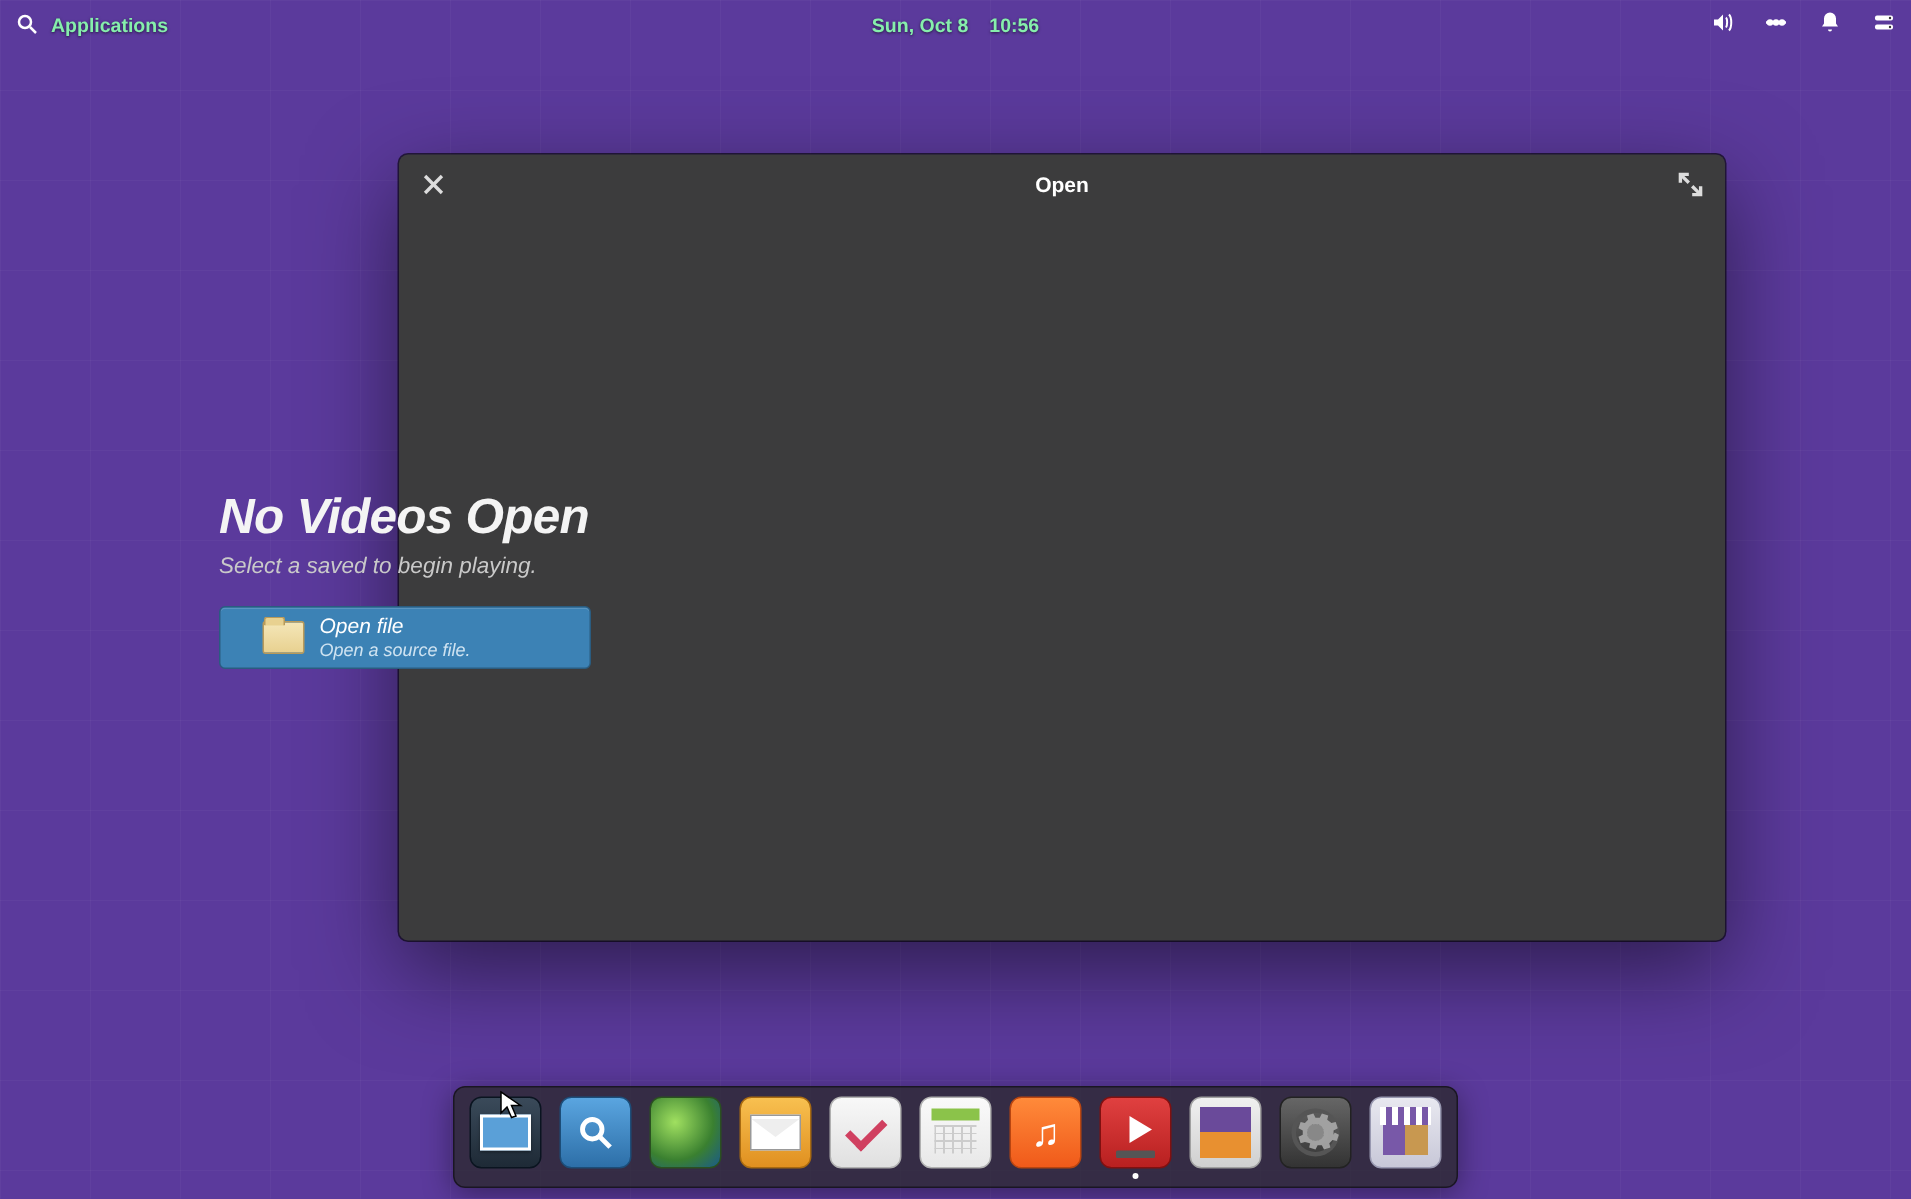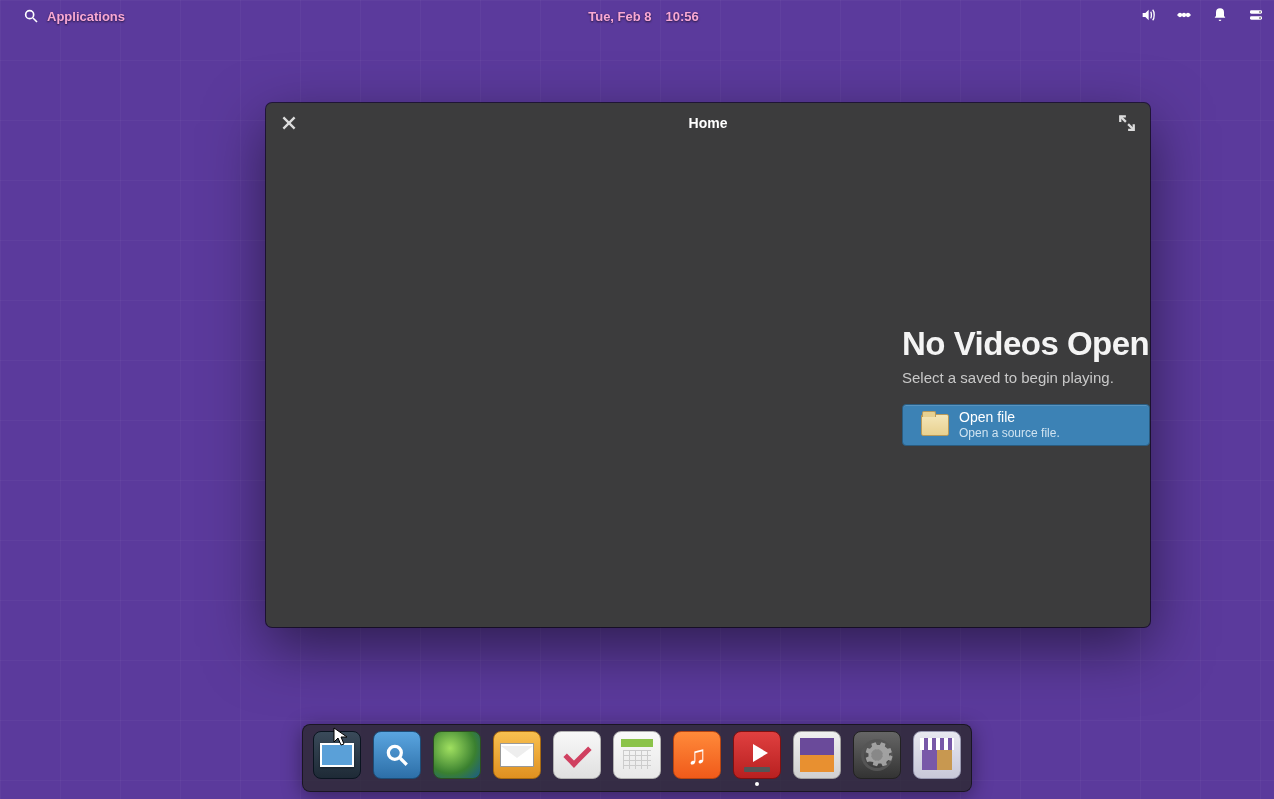--- a/index.html
+++ b/index.html
@@ -3,37 +3,37 @@
 <meta charset="utf-8">
 <style>
 * { margin:0; padding:0; box-sizing:border-box; font-family:-apple-system,BlinkMacSystemFont,"Segoe UI",sans-serif; }
 html,body { width:1274px; height:799px; overflow:hidden; }
 body { background:#5b3a9c; background-image:
   linear-gradient(rgba(255,255,255,0.03) 1px, transparent 1px),
   linear-gradient(90deg, rgba(255,255,255,0.03) 1px, transparent 1px);
   background-size:60px 60px; position:relative; }
 
 
-.topbar { position:absolute; top:0; left:13px; right:0; height:26px; display:flex; align-items:center; color:#f9a8d4; font-size:13px; font-weight:600; text-shadow:0 1px 2px rgba(0,0,0,0.6); padding:16px 10px; }
+.topbar { position:absolute; top:0; left:0; right:0; height:26px; display:flex; align-items:center; color:#86efac; font-size:13px; font-weight:600; text-shadow:0 1px 2px rgba(0,0,0,0.6); padding:16px 10px; }
 .topbar .left { display:flex; align-items:center; gap:8px; }
 .topbar .center { position:absolute; left:50%; transform:translateX(-50%); display:flex; gap:14px; }
 .topbar .right { margin-left:auto; display:flex; align-items:center; gap:20px; }
 .topbar svg { width:16px; height:16px; }
 
 
 .window { position:absolute; left:266px; top:103px; width:884px; height:524px; background:#3c3c3d; border-radius:6px; box-shadow:0 20px 60px rgba(0,0,0,0.5), 0 0 0 1px rgba(0,0,0,0.6); display:flex; flex-direction:column; }
 .titlebar { height:40px; display:flex; align-items:center; padding:0 14px; color:#fff; position:relative; }
 .titlebar .title { position:absolute; left:50%; transform:translateX(-50%); font-weight:700; font-size:14px; }
 .titlebar .close, .titlebar .max { width:18px; height:18px; display:flex; align-items:center; justify-content:center; cursor:pointer; color:#ddd; }
 .titlebar .max { margin-left:auto; }
-.content { flex:1; display:flex; flex-direction:column; align-items:flex-end; justify-content:center; }
+.content { flex:1; display:flex; flex-direction:column; align-items:flex-start; justify-content:center;font-style:italic; }
 .content-inner { width:248px; margin-left:-120px; text-align:left; position:relative; }
 .heading { color:#f4f4f4; font-size:33px; font-weight:800; letter-spacing:-0.5px; white-space:nowrap; }
 .subheading { color:#c9c9c9; font-size:15px; margin-top:6px; white-space:nowrap;}
-.openbtn { margin-top:18px; width:248px; height:42px; background:#3c82b5; border:1px solid #2a5c80; border-radius:4px; box-shadow:inset 0 1px 0 rgba(255,255,255,0.15); display:flex; align-items:center; padding:0 18px; gap:10px; cursor:pointer; }
+.openbtn { margin-top:18px; width:248px; height:42px; background:#3c82b5; border:1px solid #2a5c80; border-radius:4px; box-shadow:inset 0 1px 0 rgba(255,255,255,0.15); display:flex; align-items:center; padding:0 28px; gap:10px; cursor:pointer; }
 .openbtn .folder { width:28px; height:22px; background:linear-gradient(#f4e6b8,#e8d190); border:1px solid #b89a5a; border-radius:2px; position:relative; }
 .openbtn .folder::before { content:""; position:absolute; top:-4px; left:0; width:12px; height:5px; background:#e8d190; border:1px solid #b89a5a; border-bottom:none; border-radius:2px 2px 0 0; }
 .openbtn .txt { display:flex; flex-direction:column; line-height:1.2; }
 .openbtn .t1 { color:#fff; font-size:14px; font-weight:500; }
 .openbtn .t2 { color:#cfe3f1; font-size:12px; }
 
 
 .dock { position:absolute; bottom:7px; left:50%; transform:translateX(-50%); background:rgba(40,40,40,0.75); border-radius:8px; padding:6px 10px 12px 10px; display:flex; gap:12px; border:1px solid rgba(0,0,0,0.5); box-shadow:0 4px 20px rgba(0,0,0,0.4); }
 .dock .app { width:48px; height:48px; border-radius:8px; display:flex; align-items:center; justify-content:center; cursor:pointer; position:relative; }
 .dock .indicator { position:absolute; bottom:-8px; left:50%; transform:translateX(-50%); width:4px; height:4px; background:#fff; border-radius:50%; }
@@ -72,21 +72,21 @@
 
 <div class="topbar">
   <div class="left">
     <svg viewBox="0 0 24 24" fill="none" stroke="#fff" stroke-width="2.5">
         <circle cx="10" cy="10" r="6"></circle>
         <line x1="15" y1="15" x2="21" y2="21"></line>
       </svg>
     <span>Applications</span>
   </div>
   <div class="center">
-    <span>Tue, Feb  8</span>
+    <span>Sun, Oct  8</span>
     <span>10:56</span>
   </div>
   <div class="right">
     <span>
       <svg viewBox="0 0 24 24" fill="#fff">
           <path d="M4 9v6h4l5 5V4L8 9H4z"></path>
           <path d="M16 7c1.5 1.5 1.5 8 0 10M19 4c3 3 3 13 0 16" fill="none" stroke="#fff" stroke-width="2"></path>
         </svg>
     </span>
     <span>
@@ -114,21 +114,21 @@
 </div>
 
 <div class="window">
   <div class="titlebar">
     <div class="close">
       <svg viewBox="0 0 16 16" stroke="#ddd" stroke-width="2">
           <line x1="3" y1="3" x2="13" y2="13"></line>
           <line x1="13" y1="3" x2="3" y2="13"></line>
         </svg>
     </div>
-    <div class="title">Home</div>
+    <div class="title">Open</div>
     <div class="max">
       <svg viewBox="0 0 16 16" stroke="#ddd" stroke-width="2" fill="none">
           <path d="M2 7V2h5M14 9v5H9"></path>
           <line x1="2" y1="2" x2="7" y2="7"></line>
           <line x1="14" y1="14" x2="9" y2="9"></line>
         </svg>
     </div>
   </div>
   <div class="content">
     <div class="content-inner">

